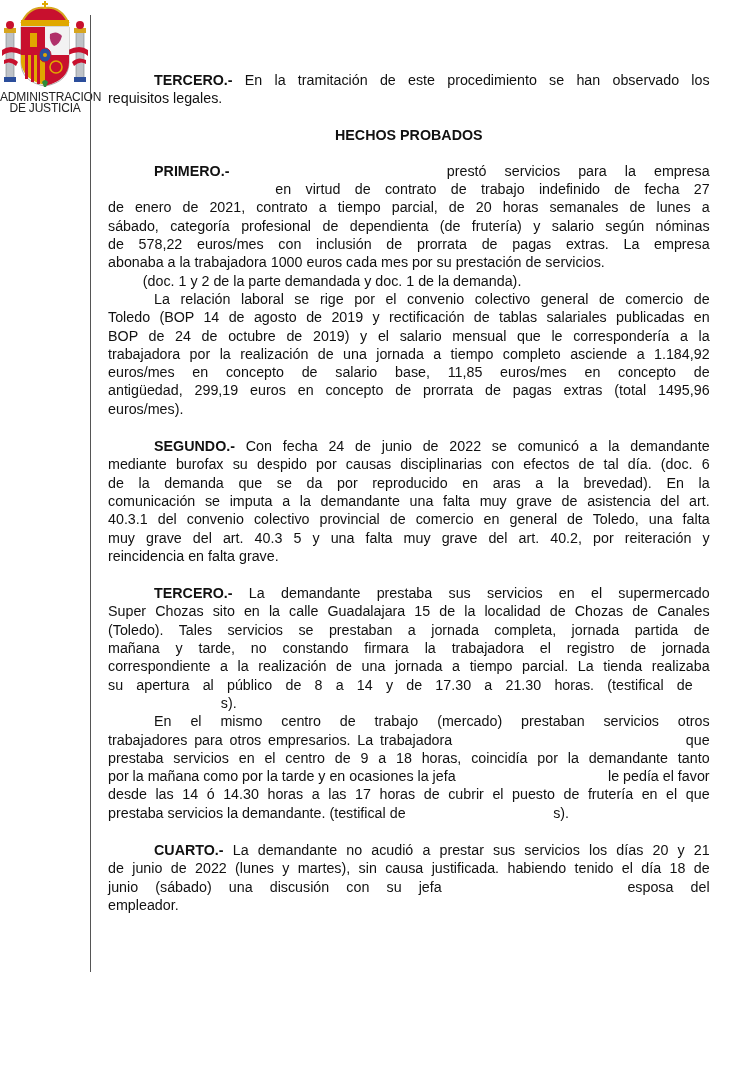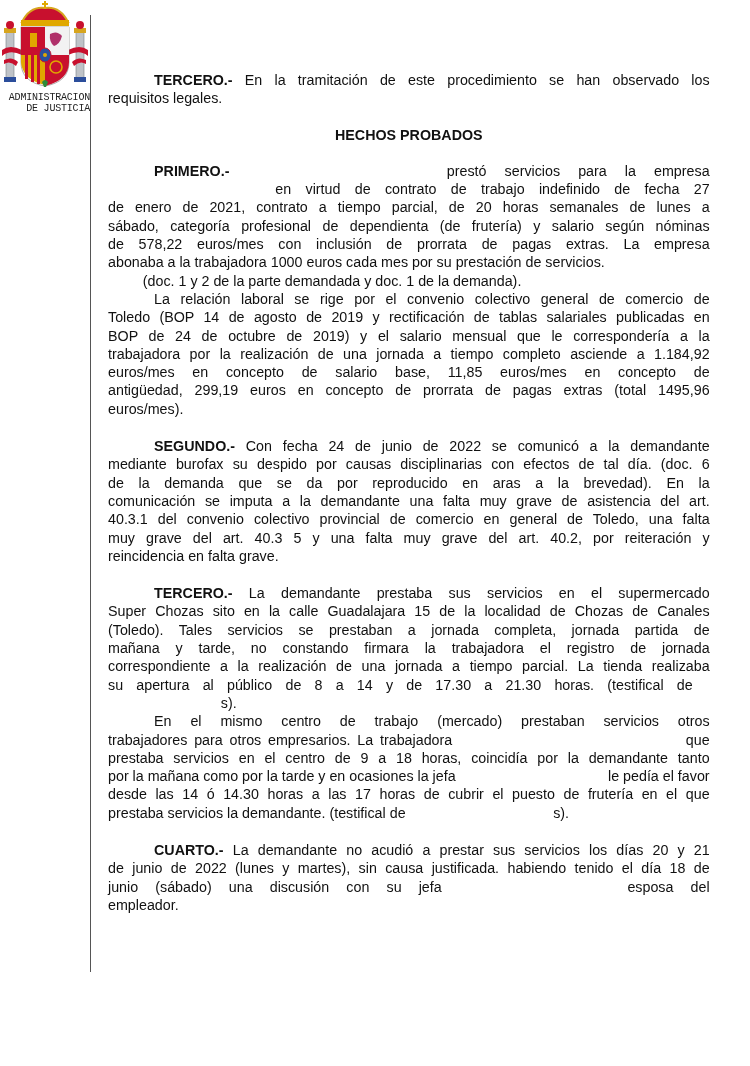--- a/index.html
+++ b/index.html
@@ -1,20 +1,20 @@
 <!DOCTYPE html>
 <html><head>
 <meta charset="utf-8">
 <style>
   html, body { margin: 0; padding: 0; background: #ffffff; }
   body { width: 750px; height: 1066px; position: relative; overflow: hidden;
          font-family: "Liberation Sans", sans-serif; color: #111; }
   .emblem { position: absolute; left: 0; top: 0; width: 90px; height: 92px; }
-  .emblem-caption { position: absolute; left: 0; top: 92px; width: 90px; text-align: right;
-         font-family: Liberation Mono, monospace; font-size: 10px; line-height: 11px; color: #222; letter-spacing: -0.2px; }
+  .emblem-caption { position: absolute; left: 0; top: 92px; width: 90px; text-align: center;
+         font-family: Liberation Sans, sans-serif; font-size: 12px; line-height: 11px; color: #222; letter-spacing: -0.2px; }
   .vline { position: absolute; left: 90px; top: 15px; width: 1px; height: 957px; background: #555; }
   .page { position: absolute; left: 108px; top: 71px; width: 602px; font-size: 15.2px; line-height: 18.3px;
           transform: scaleX(0.94); transform-origin: left top; width: 640px; }
   .heading { text-align: center; font-weight: bold; margin: 0; }
   .b { font-weight: bold; }
   .gap1 { height: 18px; }
   .gap2 { height: 19px; }
   .redact { display: inline-block; background: #fff; }
   .line { display: block; white-space: pre; text-align: left; }
   .jline { display: block; text-align: justify; text-align-last: justify; }

